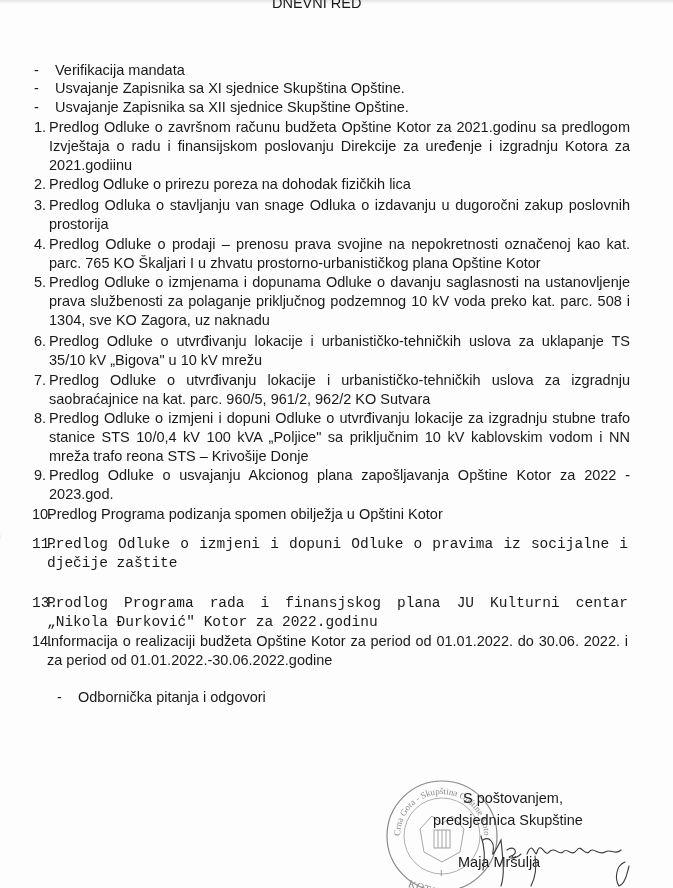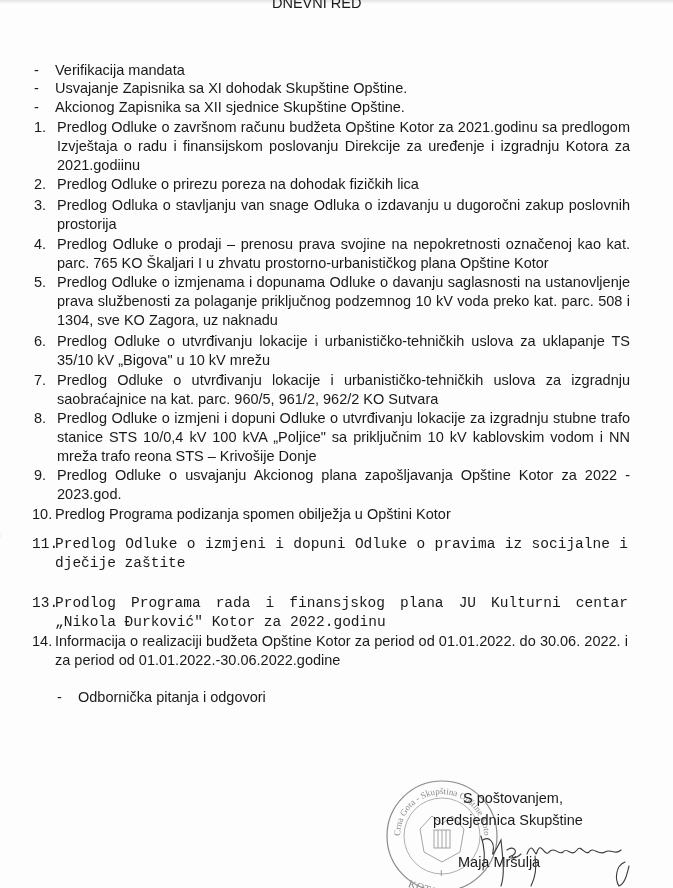--- a/index.html
+++ b/index.html
@@ -11,21 +11,21 @@
   }
   .page { position: absolute; left: 0; top: 0; width: 673px; height: 680px; }
   .topshade { position: absolute; left: 0; top: 0; width: 673px; height: 4px;
     background: linear-gradient(#e4e4e4, #fdfdfd); }
   .title { position: absolute; left: 272px; top: -5px; font-size: 14.5px; letter-spacing: 0px; }
   .bullet { position: absolute; font-size: 14.5px; white-space: nowrap; }
   .bullet .dash { position: absolute; left: 0; top: 0; }
   .bullet .txt { position: absolute; left: 21px; top: 0; }
   .item { position: absolute; left: 34px; width: 596px; font-size: 14.5px; line-height: 19px; }
   .item .num { position: absolute; left: 0; top: 0; }
-  .item .body { margin-left: 23px; text-align: justify; text-align-last: left; }
+  .item .body { margin-left: 15px; text-align: justify; text-align-last: left; }
   .item.wide .body { }
   .scan-line { position: absolute; left: 2px; top: 530px; width: 2px; height: 110px;
     background: linear-gradient(#fdfdfd, #bdbdbd 40%, #cfcfcf 80%, #fdfdfd);
     transform: rotate(22deg); transform-origin: top left; }
   .sig { position: absolute; font-size: 14.5px; white-space: nowrap; text-align: right; }
   .stamp { position: absolute; left: 382px; top: 774px; width: 120px; height: 120px; }
   .handwriting { position: absolute; left: 475px; top: 830px; width: 170px; height: 58px; }
 </style>
 </head>
 <body>
@@ -34,25 +34,25 @@
   <div class="topshade"></div>
 
   <div class="title">DNEVNI RED</div>
 
   <div class="bullet" style="left:34px; top:62px;">
     <span class="dash">-</span>
     <span class="txt">Verifikacija mandata</span>
   </div>
   <div class="bullet" style="left:34px; top:80px;">
     <span class="dash">-</span>
-    <span class="txt">Usvajanje Zapisnika sa XI dohodak Skupštine Opštine.</span>
+    <span class="txt">Usvajanje Zapisnika sa XI sjednice Skupština Opštine.</span>
   </div>
   <div class="bullet" style="left:34px; top:99px;">
     <span class="dash">-</span>
-    <span class="txt">Akcionog Zapisnika sa XII sjednice Skupštine Opštine.</span>
+    <span class="txt">Usvajanje Zapisnika sa XII sjednice Skupštine Opštine.</span>
   </div>
 
   <div class="item" style="top:118px;">
     <span class="num">1.</span>
     <div class="body">Predlog Odluke o završnom računu  budžeta Opštine Kotor za 2021.godinu sa predlogom Izvještaja o radu i finansijskom poslovanju Direkcije za uređenje i izgradnju Kotora za 2021.godiinu</div>
   </div>
   <div class="item" style="top:175px;">
     <span class="num">2.</span>
     <div class="body">Predlog Odluke o prirezu poreza na dohodak fizičkih lica</div>
   </div>

